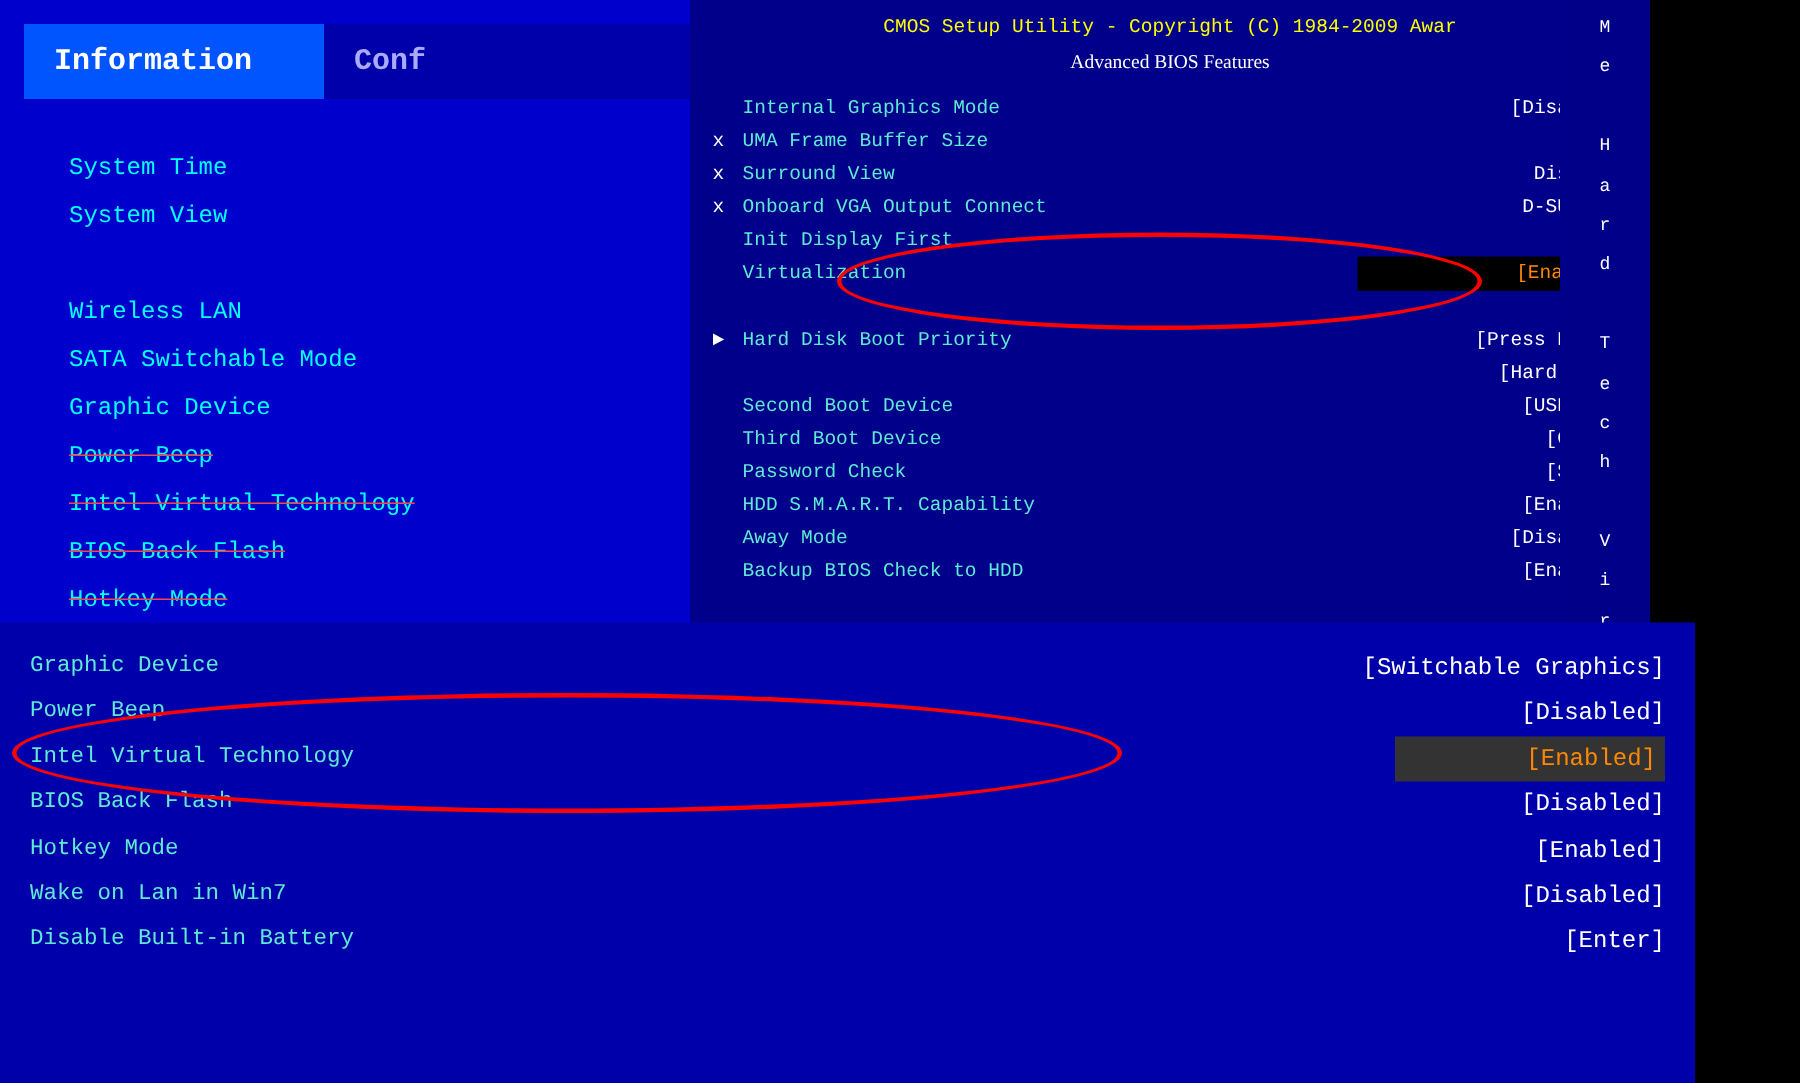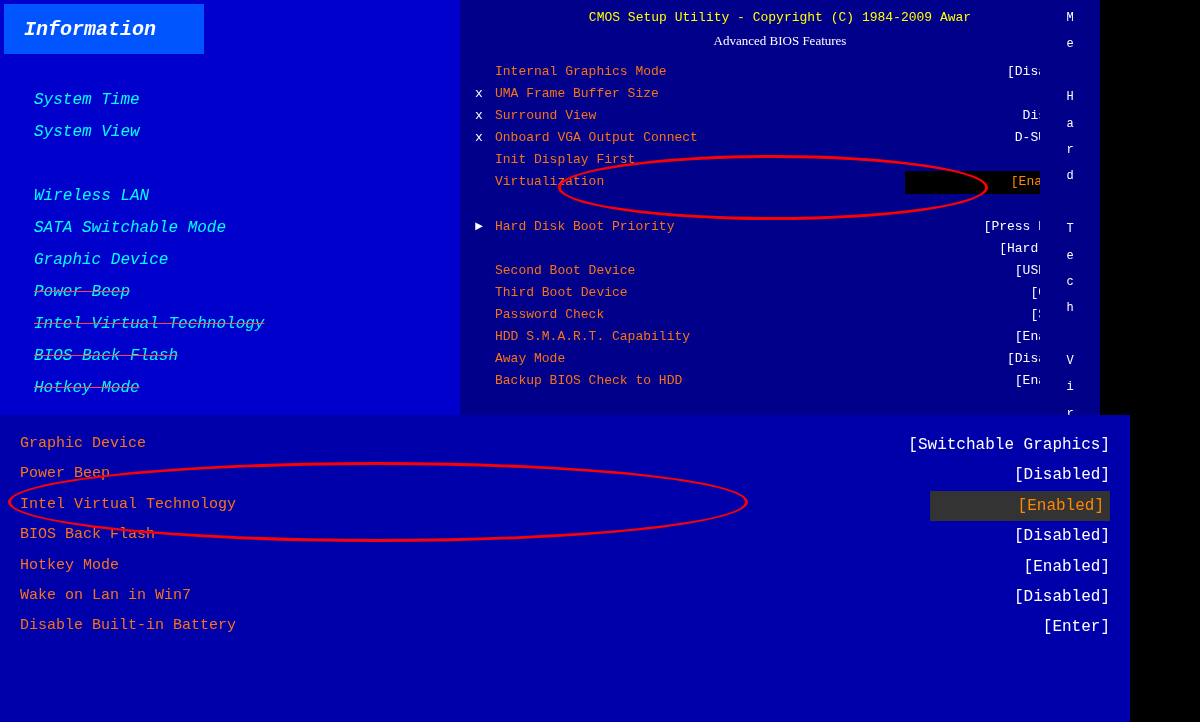--- a/index.html
+++ b/index.html
@@ -35,22 +35,21 @@
     }
 
     
     .left-panel {
       position: absolute;
       left: 0;
       top: 0;
       width: 552px;
       height: 420px;
       background: #0000cc;
-      padding: 4px;
-      font-style: italic;
+      padding: 16px;
     }
 
     .left-panel-header {
       display: flex;
       align-items: stretch;
       height: 50px;
       margin-bottom: 20px;
     }
 
     .tab-information {
@@ -110,21 +109,21 @@
     .bios-row {
       display: flex;
       justify-content: space-between;
       font-size: 13px;
       font-family: 'Courier New', Courier, monospace;
       line-height: 1.7;
       color: #ffffff;
     }
 
     .bios-row .label {
-      color: #f97316;
+      color: #5eead4;
       flex: 1;
     }
 
     .bios-row .value {
       color: #ffffff;
       text-align: right;
       min-width: 180px;
     }
 
     .bios-row .value.orange {
@@ -215,20 +214,23 @@
       text-decoration-color: #ff4444;
     }
   </style>
 </head>
 <body>
 
 <div class="left-panel">
   <div class="left-panel-header">
     <div class="tab-information">
       <span>Information</span>
+    </div>
+    <div class="tab-conf">
+      <span>Conf</span>
     </div>
   </div>
   <div class="left-panel-items">
     <span class="item">System Time</span>
     <span class="item">System View</span>
     <span class="item">&nbsp;</span>
     <span class="item">Wireless LAN</span>
     <span class="item">SATA Switchable Mode</span>
     <span class="item">Graphic Device</span>
     <span class="item crossed-label">Power Beep</span>

